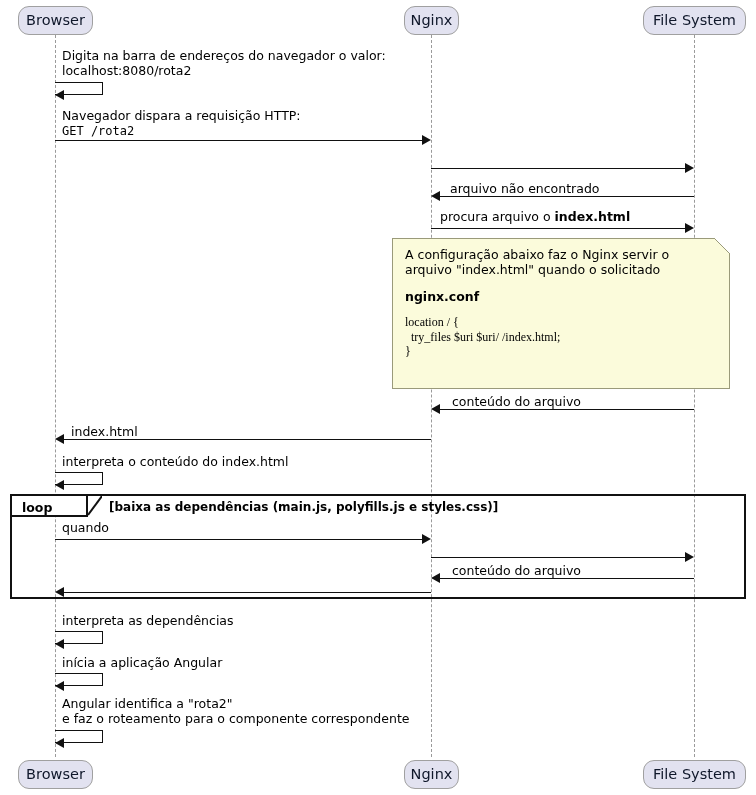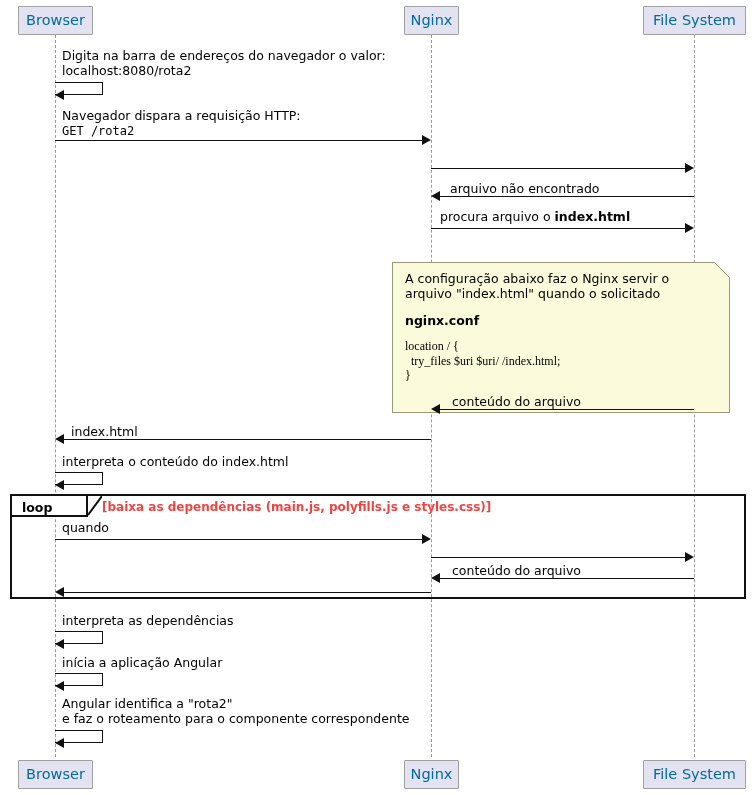--- a/index.html
+++ b/index.html
@@ -5,22 +5,22 @@
   html,body{margin:0;padding:0;background:#ffffff;}
   body{font-family:"DejaVu Sans","Liberation Sans",sans-serif;}
   #canvas{position:relative;width:756px;height:795px;background:#fff;overflow:hidden;}
 
   
   .participant{
     position:absolute;
     box-sizing:border-box;
     background:#E2E2F0;
     border:1px solid #A0A0A0;
-    border-radius:1px;
-    color:#0369a1;
+    border-radius:11px;
+    color:#0f172a;
     font-size:14.5px;
     line-height:1;
     display:flex;align-items:center;justify-content:center;
     height:29px;
     white-space:nowrap;
   }
 
   
   .lifeline{
     position:absolute;
@@ -114,22 +114,23 @@
     position:absolute;
     font-size:12.5px;
     font-weight:bold;
     color:#000;
     white-space:nowrap;
   }
   .frag-cond{
     position:absolute;
     font-size:12px;
     font-weight:bold;
-    color:#ef4444;
+    color:#000000;
     white-space:nowrap;
+    margin-left:7px;
   }
 </style>
 </head>
 <body>
 
 <div id="canvas">
 
   <div class="lifeline" style="left:55px;top:35px;height:722px;"></div>
   <div class="lifeline" style="left:431px;top:35px;height:722px;"></div>
   <div class="lifeline" style="left:694px;top:35px;height:722px;"></div>
@@ -159,21 +160,21 @@
   <div class="arrow-r" style="left:685px;top:163px;"></div>
 
   <div class="msg-label" style="left:450px;top:182px;">arquivo não encontrado</div>
   <div class="msg-line" style="left:440px;top:196px;width:254px;"></div>
   <div class="arrow-l" style="left:431px;top:191px;"></div>
 
   <div class="msg-label" style="left:440px;top:210px;"><span>procura arquivo o </span><b>index.html</b></div>
   <div class="msg-line" style="left:431px;top:228px;width:258px;"></div>
   <div class="arrow-r" style="left:685px;top:223px;"></div>
 
-  <div class="note" style="left:392px;top:238px;width:338px;height:151px;margin-top:24px;">
+  <div class="note" style="left:392px;top:238px;width:338px;height:151px;">
     <div>A configuração abaixo faz o Nginx servir o</div>
     <div>arquivo "index.html" quando o solicitado</div>
     <div class="note-bold">nginx.conf</div>
     <div class="note-code">location / {
   try_files $uri $uri/ /index.html;
 }</div>
     <svg class="fold-edge" viewBox="0 0 16 16">
       <path d="M0,0 L16,0 L16,16 Z" fill="#ffffff"></path>
       <path d="M0,0 L16,16" stroke="#9a9a7a" stroke-width="1" fill="none"></path>
       <path d="M0,0 L0,0" stroke="#9a9a7a" stroke-width="1"></path>

